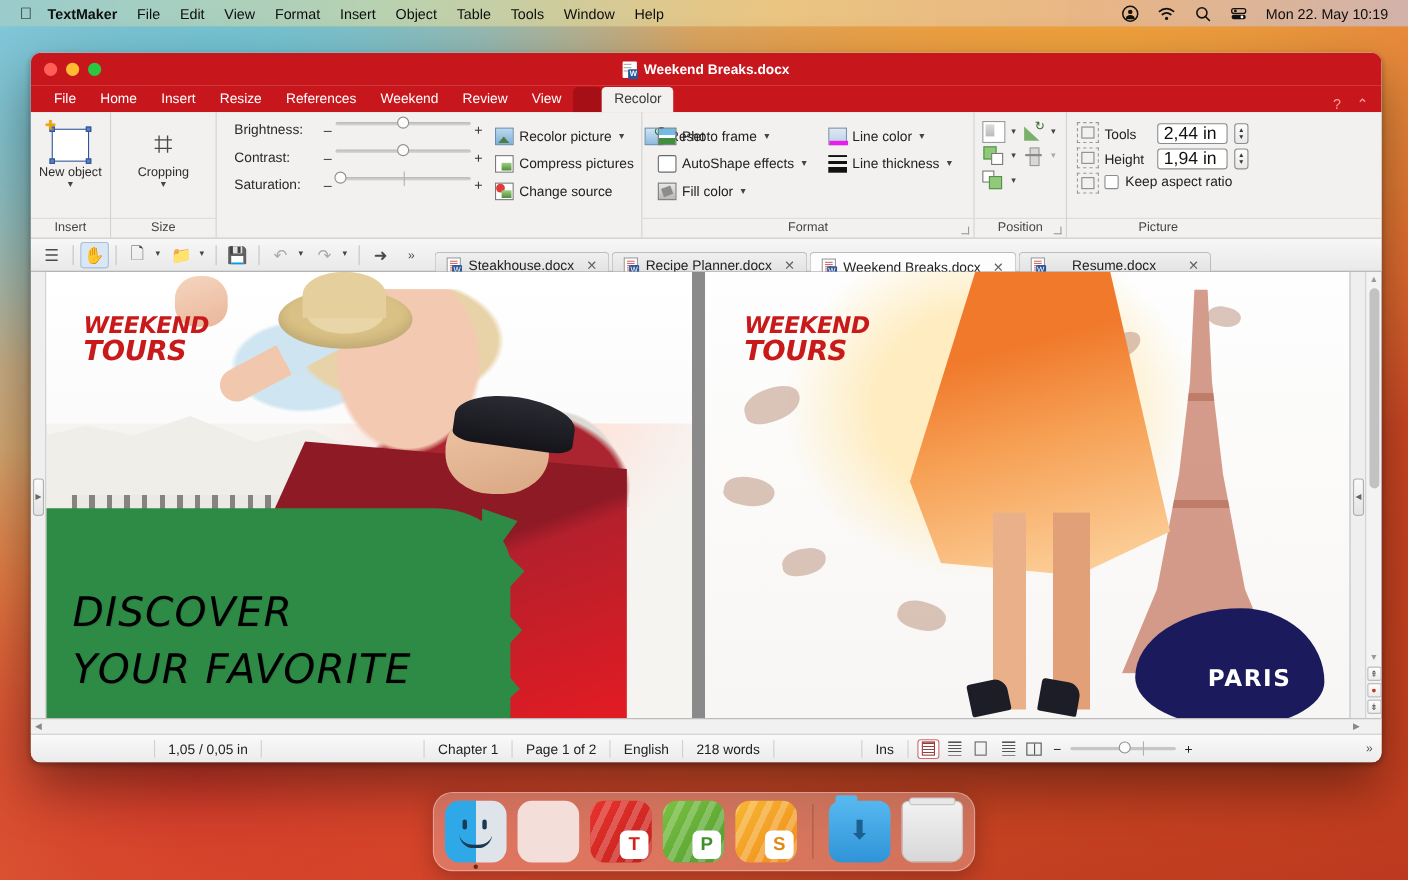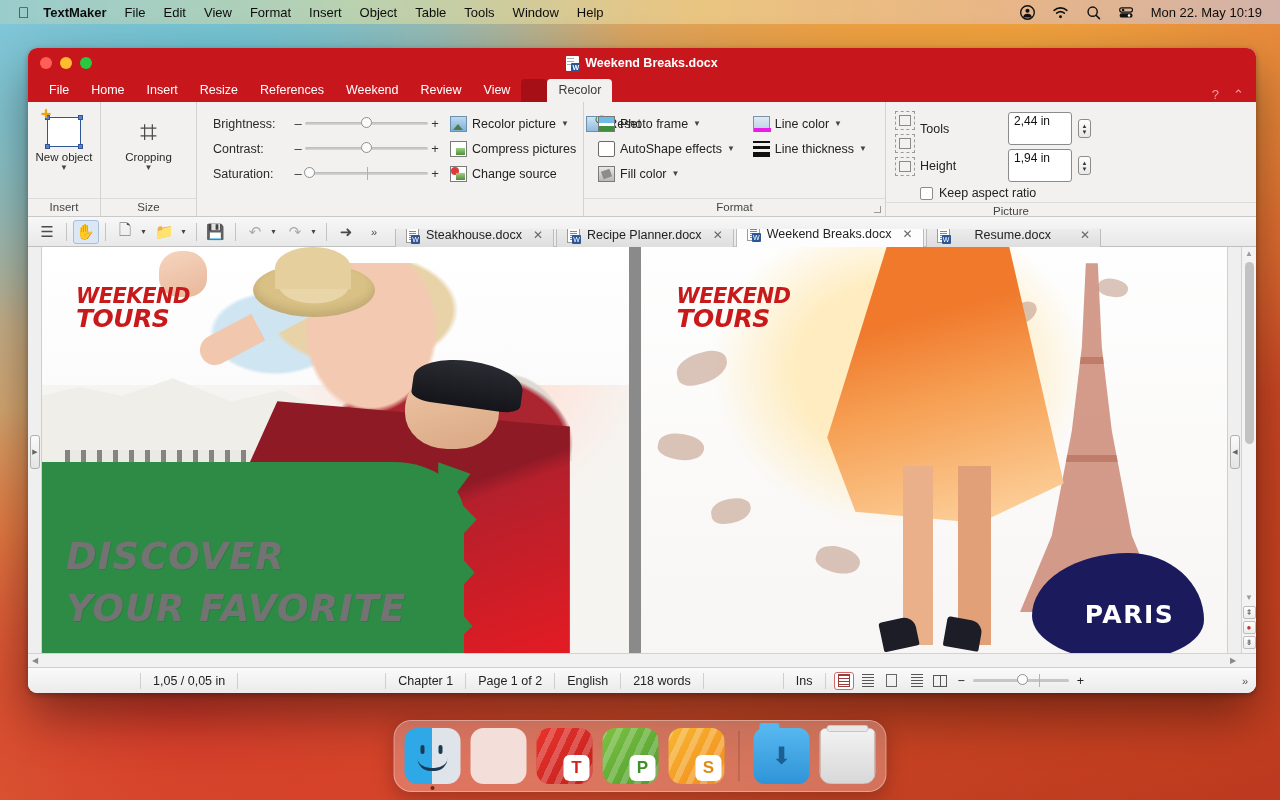--- a/index.html
+++ b/index.html
@@ -115,21 +115,21 @@
   .newobj-icon i.a { left: -3px; top: -3px; } .newobj-icon i.b { right: -3px; top: -3px; }
   .newobj-icon i.c { left: -3px; bottom: -3px; } .newobj-icon i.d { right: -3px; bottom: -3px; }
   .newobj-icon .plus {
     position: absolute; left: -7px; top: -11px; color: #f0a500; font-size: 17px; font-weight: bold;
     line-height: 14px; text-shadow: 0 0 1px #c98b00;
   }
   .crop-icon { font-size: 30px; color: #4a4a4a; line-height: 30px; }
   .caret { font-size: 8px; line-height: 8px; color: #444; }
 
   
-  .sliderrow { display: flex; align-items: center; font-size: 12.5px; color: #2a2a2a; height: 25px; }
+  .sliderrow { display: flex; align-items: flex-start; font-size: 12.5px; color: #2a2a2a; height: 25px; }
   .sliderrow .lbl { width: 78px; }
   .sliderrow .minus, .sliderrow .plusx { width: 14px; text-align: center; color: #333; font-size: 13px; }
   .track {
     width: 123px; height: 3px; background: linear-gradient(#b9b9b9,#d8d8d8);
     border-radius: 2px; position: relative;
   }
   .track .tick { position: absolute; left: 50%; top: -5px; width: 1px; height: 13px; background: #b0b0b0; }
   .knob {
     position: absolute; top: -5px; width: 11px; height: 11px; border-radius: 50%;
     background: #fbfbfb; border: 1px solid #8f8f8f;
@@ -171,39 +171,39 @@
   .pcaret { font-size:7px; color:#444; width:9px; text-align:center; }
 
   
   .resize-icons { display:flex; flex-direction:column; gap:4px; padding:3px 5px 0 3px; }
   .rsico { width:20px; height:19px; border:1px dashed #9a9a9a; position:relative; }
   .rsico::after{content:"";position:absolute;left:3px;top:3px;right:3px;bottom:3px;border:1px solid #8a8a8a;}
   .resize-fields { display:flex; flex-direction:column; gap:4px; padding-top:4px; }
   .fieldrow { display:flex; align-items:center; gap:6px; font-size:12.5px; color:#222; }
   .fieldrow .flbl { width:42px; }
   .numbox {
-    width:64px; height:33px; background:#fff; border:1px solid #8c8c8c; border-radius:3px;
-    font-size:12px; line-height:17px; padding-left:5px; color:#111;margin-left:40px;
+    width:64px; height:19px; background:#fff; border:1px solid #8c8c8c; border-radius:3px;
+    font-size:16px; line-height:17px; padding-left:5px; color:#111;
   }
   .spin {
     width:13px; height:19px; border:1px solid #8c8c8c; border-radius:3px; background:linear-gradient(#fdfdfd,#e8e8e8);
     display:flex; flex-direction:column; align-items:center; justify-content:center; font-size:6px; color:#333; line-height:6px;
   }
   .ckbox { width:13px; height:13px; border:1px solid #8c8c8c; background:#fff; border-radius:2px; }
 
   
   #toolbar {
     height: 30px; background: linear-gradient(#f7f7f7,#e9e9e9); border-bottom: 1px solid #c0c0c0;
     display: flex; align-items: center; flex: 0 0 30px; padding-left: 6px; gap: 2px;
   }
   .tbtn { width: 26px; height: 24px; display:flex; align-items:center; justify-content:center; font-size:15px; color:#4a4a4a; }
   .tbtn.sel { background: #dbe7f5; border: 1px solid #a8bfd8; border-radius: 3px; }
   .tsep { width:1px; height:18px; background:#c4c4c4; margin:0 4px; }
   .tcaret { font-size:7px; color:#444; width:10px; }
-  #doctabs { display:flex; align-items:flex-end; height:18px; margin-left:6px; flex:1; overflow:hidden;margin-top:12px; }
+  #doctabs { display:flex; height:18px; margin-left:6px; flex:1; overflow:hidden;margin-top:12px; }
   .dtab {
     display:flex; align-items:center; gap:7px; height:24px; padding:0 10px;
     font-size:12.5px; color:#222; background:linear-gradient(#f0f0f0,#dedede);
     border:1px solid #bdbdbd; border-bottom:none; border-radius:4px 4px 0 0; margin-right:2px;
     white-space:nowrap;
   }
   .dtab.active { background:#fdfdfd; height:27px; }
   .dtab .x { font-size:12px; color:#666; margin-left:4px; }
   .dtab .dicon {
     width:13px;height:15px;background:#fff;border:1px solid #9a9a9a;position:relative;flex:0 0 13px;
@@ -292,22 +292,22 @@
   .greenband {
     position:absolute; left:0; bottom:0; width:72%; height:47%;
     background:#2e8b45; border-top-right-radius: 70px 52px;
   }
   .greenband::after {
     content:""; position:absolute; right:-26px; top:0; bottom:0; width:52px;
     background:#2e8b45;
     clip-path: polygon(0 0, 62% 6%, 30% 18%, 74% 30%, 26% 44%, 70% 58%, 22% 72%, 66% 86%, 10% 100%, 0 100%);
   }
   .greentext {
-    position:absolute; left:24px; bottom:14px; color:#737373; line-height:1.12;
-    font-family: "DejaVu Sans", sans-serif; font-weight:bold; font-style:italic;
+    position:absolute; left:24px; bottom:14px; color:#000000; line-height:1.12;
+    font-family: "DejaVu Sans", sans-serif; font-weight:normal; font-style:italic;
     font-size:37px; letter-spacing:1px; text-shadow: 1px 1px 0 rgba(0,0,0,.08);
   }
   .greentext div { margin-bottom: 10px; }
   .wtlogo {
     position:absolute; color:#c81a1a; font-family:"DejaVu Sans", sans-serif; font-weight:bold;
     font-style:italic; line-height:.95; letter-spacing:-0.5px;
   }
   .wtlogo .l1 { font-size:21px; }
   .wtlogo .l2 { font-size:25px; }
 
@@ -348,21 +348,21 @@
   .pigeon {
     position:absolute; background:rgba(190,150,130,.55); border-radius:50% 40% 55% 35%;
   }
   .parisblob {
     position:absolute; right:4%; bottom:-2%; width:172px; height:108px;
     background:#1b1a5c;
     border-radius: 56% 44% 48% 52% / 58% 62% 38% 42%;
   }
   .paristext {
     position:absolute; right:9%; bottom:24px; color:#fff; font-weight:bold;
-    font-size:25px; letter-spacing:1.5px; font-family:"DejaVu Sans", sans-serif;
+    font-size:21px; letter-spacing:1.5px; font-family:"DejaVu Sans", sans-serif;
   }
 
   
   #rightgutter { width: 14px; background:#efefef; border-left:1px solid #cfcfcf; position:relative; }
   #vscroll {
     width: 15px; background: #f3f3f3; border-left: 1px solid #d2d2d2;
     display:flex; flex-direction:column; align-items:center; position:relative;
   }
   .sb-arrow { font-size:8px; color:#9a9a9a; height:13px; line-height:13px; }
   .sb-thumb { width:9px; background:#c2c2c2; border-radius:5px; margin:2px 0; }
@@ -617,20 +617,42 @@
             <span class="caret">▼</span>
           </div>
         </div>
       </div>
       <div class="glabel">
         <span>Format</span>
         <span class="dialog-launcher"></span>
       </div>
     </div>
 
+    <div class="rgroup" style="width:84px">
+      <div class="gbody" style="justify-content:center">
+        <div class="posgrid">
+          <span class="pico wrap"></span>
+          <span class="pcaret">▼</span>
+          <span class="pico rot"></span>
+          <span class="pcaret">▼</span>
+          <span class="pico grp1"></span>
+          <span class="pcaret">▼</span>
+          <span class="pico align"></span>
+          <span class="pcaret" style="color:#aaa">▼</span>
+          <span class="pico grp2"></span>
+          <span class="pcaret">▼</span>
+          <span></span>
+            <span></span>
+        </div>
+      </div>
+      <div class="glabel">
+        <span>Position</span>
+        <span class="dialog-launcher"></span>
+      </div>
+    </div>
 
     <div class="rgroup" style="flex:1">
       <div class="gbody">
         <div class="resize-icons">
           <span class="rsico"></span>
           <span class="rsico"></span>
           <span class="rsico"></span>
         </div>
         <div class="resize-fields">
           <div class="fieldrow">

